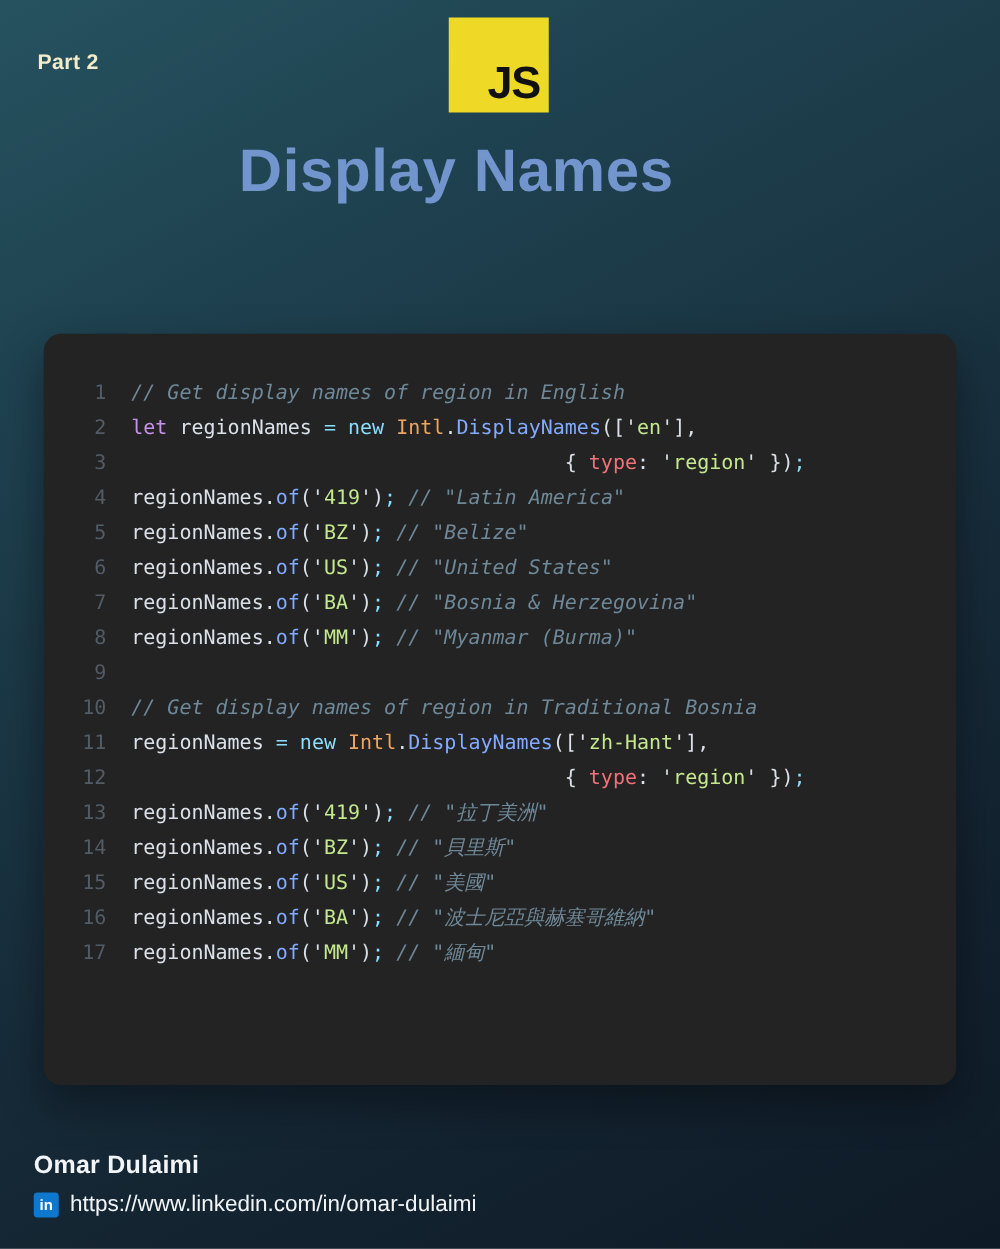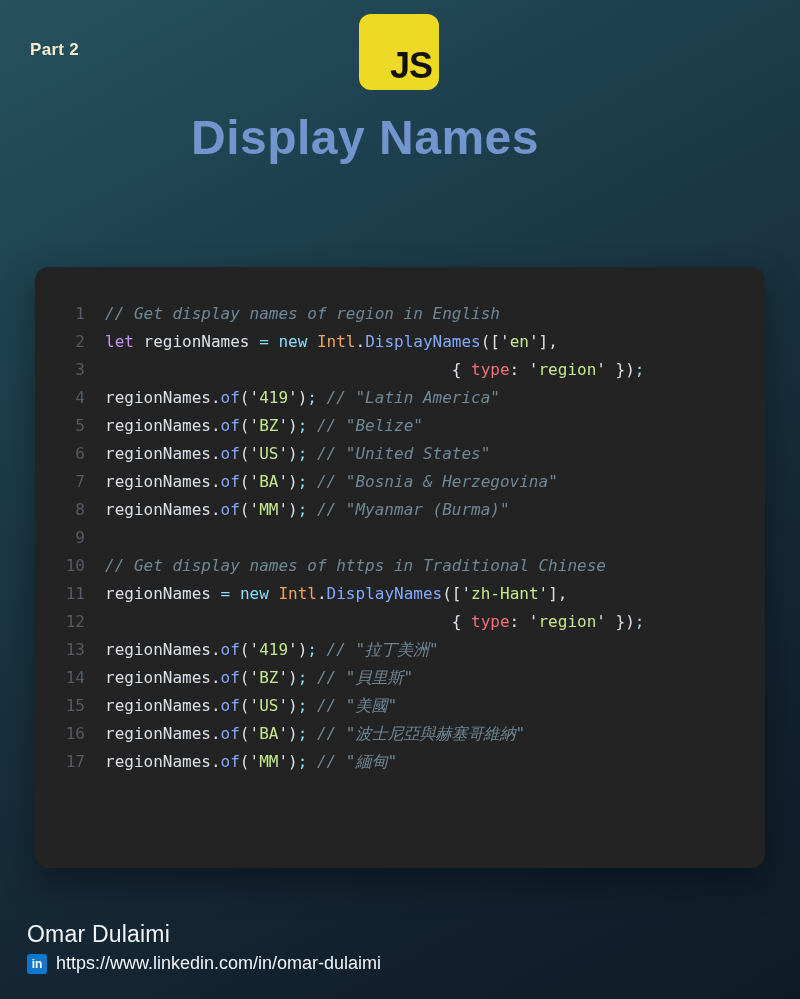--- a/index.html
+++ b/index.html
@@ -20,21 +20,21 @@
     font-family:"Liberation Sans",sans-serif;
     background:
       linear-gradient(152deg,#26525f 0%,#1f4250 22%,#1b3745 40%,#172c3a 58%,#13222f 78%,#0e1b27 100%);
   }
   .part-label{
     position:absolute;left:30px;top:40px;
     color:var(--part-label);font-size:17px;font-weight:bold;letter-spacing:.3px;
   }
   .js-logo{
     position:absolute;left:359px;top:14px;width:80px;height:76px;
-    background:var(--js-logo-bg);border-radius:12px;
+    background:var(--js-logo-bg);border-radius:0;
     display:flex;align-items:flex-end;justify-content:flex-end;
     padding:0 7px 3px 0;
   }
   .js-logo span{
     color:var(--js-logo-fg);font-size:36px;font-weight:800;letter-spacing:-1px;
     font-family:"Liberation Sans",sans-serif;
   }
   .page-title{
     position:absolute;left:0;top:110px;width:730px;text-align:center;
     color:var(--accent-title);font-size:48px;font-weight:800;letter-spacing:.5px;
@@ -73,21 +73,21 @@
   .t-c{color:var(--t-comment);font-style:italic;}
   .t-k{color:var(--t-keyword);}
   .t-n{color:var(--t-cyan);}
   .t-m{color:var(--t-cyan);}
   .t-o{color:var(--t-class);}
   .t-b{color:var(--t-function);}
   .t-s{color:var(--t-string);}
   .t-r{color:var(--t-property);}
   .footer-name{
     position:absolute;left:27px;top:921px;
-    color:var(--footer-text);font-size:23px;font-weight:normal;letter-spacing:.2px;
+    color:var(--footer-text);font-size:20px;font-weight:bold;letter-spacing:.2px;
   }
   .footer-link{
     position:absolute;left:27px;top:953px;
     display:flex;align-items:flex-end;gap:9px;
   }
   .li-icon{
     width:20px;height:20px;border-radius:3px;background:var(--linkedin-blue);
     display:flex;align-items:center;justify-content:center;
     color:#ffffff;font-size:12px;font-weight:bold;
     font-family:"Liberation Sans",sans-serif;
@@ -109,21 +109,21 @@
   <div class="code-area">
       <div class="line"><span class="ln">1</span><span class="src"><span class="t-c">// Get display names of region in English</span></span></div>
       <div class="line"><span class="ln">2</span><span class="src"><span class="t-k">let</span><span class="t-d"> regionNames </span><span class="t-m">=</span><span class="t-d"> </span><span class="t-n">new</span><span class="t-d"> </span><span class="t-o">Intl</span><span class="t-d">.</span><span class="t-b">DisplayNames</span><span class="t-d">(['</span><span class="t-s">en</span><span class="t-d">'],</span></span></div>
       <div class="line"><span class="ln">3</span><span class="src"><span class="t-d">                                    { </span><span class="t-r">type</span><span class="t-d">: '</span><span class="t-s">region</span><span class="t-d">' })</span><span class="t-m">;</span></span></div>
       <div class="line"><span class="ln">4</span><span class="src"><span class="t-d">regionNames.</span><span class="t-b">of</span><span class="t-d">('</span><span class="t-s">419</span><span class="t-d">')</span><span class="t-m">;</span><span class="t-d"> </span><span class="t-c">// "Latin America"</span></span></div>
       <div class="line"><span class="ln">5</span><span class="src"><span class="t-d">regionNames.</span><span class="t-b">of</span><span class="t-d">('</span><span class="t-s">BZ</span><span class="t-d">')</span><span class="t-m">;</span><span class="t-d"> </span><span class="t-c">// "Belize"</span></span></div>
       <div class="line"><span class="ln">6</span><span class="src"><span class="t-d">regionNames.</span><span class="t-b">of</span><span class="t-d">('</span><span class="t-s">US</span><span class="t-d">')</span><span class="t-m">;</span><span class="t-d"> </span><span class="t-c">// "United States"</span></span></div>
       <div class="line"><span class="ln">7</span><span class="src"><span class="t-d">regionNames.</span><span class="t-b">of</span><span class="t-d">('</span><span class="t-s">BA</span><span class="t-d">')</span><span class="t-m">;</span><span class="t-d"> </span><span class="t-c">// "Bosnia &amp; Herzegovina"</span></span></div>
       <div class="line"><span class="ln">8</span><span class="src"><span class="t-d">regionNames.</span><span class="t-b">of</span><span class="t-d">('</span><span class="t-s">MM</span><span class="t-d">')</span><span class="t-m">;</span><span class="t-d"> </span><span class="t-c">// "Myanmar (Burma)"</span></span></div>
       <div class="line"><span class="ln">9</span><span class="src"></span></div>
-      <div class="line"><span class="ln">10</span><span class="src"><span class="t-c">// Get display names of https in Traditional Chinese</span></span></div>
+      <div class="line"><span class="ln">10</span><span class="src"><span class="t-c">// Get display names of region in Traditional Bosnia</span></span></div>
       <div class="line"><span class="ln">11</span><span class="src"><span class="t-d">regionNames </span><span class="t-m">=</span><span class="t-d"> </span><span class="t-n">new</span><span class="t-d"> </span><span class="t-o">Intl</span><span class="t-d">.</span><span class="t-b">DisplayNames</span><span class="t-d">(['</span><span class="t-s">zh-Hant</span><span class="t-d">'],</span></span></div>
       <div class="line"><span class="ln">12</span><span class="src"><span class="t-d">                                    { </span><span class="t-r">type</span><span class="t-d">: '</span><span class="t-s">region</span><span class="t-d">' })</span><span class="t-m">;</span></span></div>
       <div class="line"><span class="ln">13</span><span class="src"><span class="t-d">regionNames.</span><span class="t-b">of</span><span class="t-d">('</span><span class="t-s">419</span><span class="t-d">')</span><span class="t-m">;</span><span class="t-d"> </span><span class="t-c">// "拉丁美洲"</span></span></div>
       <div class="line"><span class="ln">14</span><span class="src"><span class="t-d">regionNames.</span><span class="t-b">of</span><span class="t-d">('</span><span class="t-s">BZ</span><span class="t-d">')</span><span class="t-m">;</span><span class="t-d"> </span><span class="t-c">// "貝里斯"</span></span></div>
       <div class="line"><span class="ln">15</span><span class="src"><span class="t-d">regionNames.</span><span class="t-b">of</span><span class="t-d">('</span><span class="t-s">US</span><span class="t-d">')</span><span class="t-m">;</span><span class="t-d"> </span><span class="t-c">// "美國"</span></span></div>
       <div class="line"><span class="ln">16</span><span class="src"><span class="t-d">regionNames.</span><span class="t-b">of</span><span class="t-d">('</span><span class="t-s">BA</span><span class="t-d">')</span><span class="t-m">;</span><span class="t-d"> </span><span class="t-c">// "波士尼亞與赫塞哥維納"</span></span></div>
       <div class="line"><span class="ln">17</span><span class="src"><span class="t-d">regionNames.</span><span class="t-b">of</span><span class="t-d">('</span><span class="t-s">MM</span><span class="t-d">')</span><span class="t-m">;</span><span class="t-d"> </span><span class="t-c">// "緬甸"</span></span></div>
     </div>
 </div>
 

